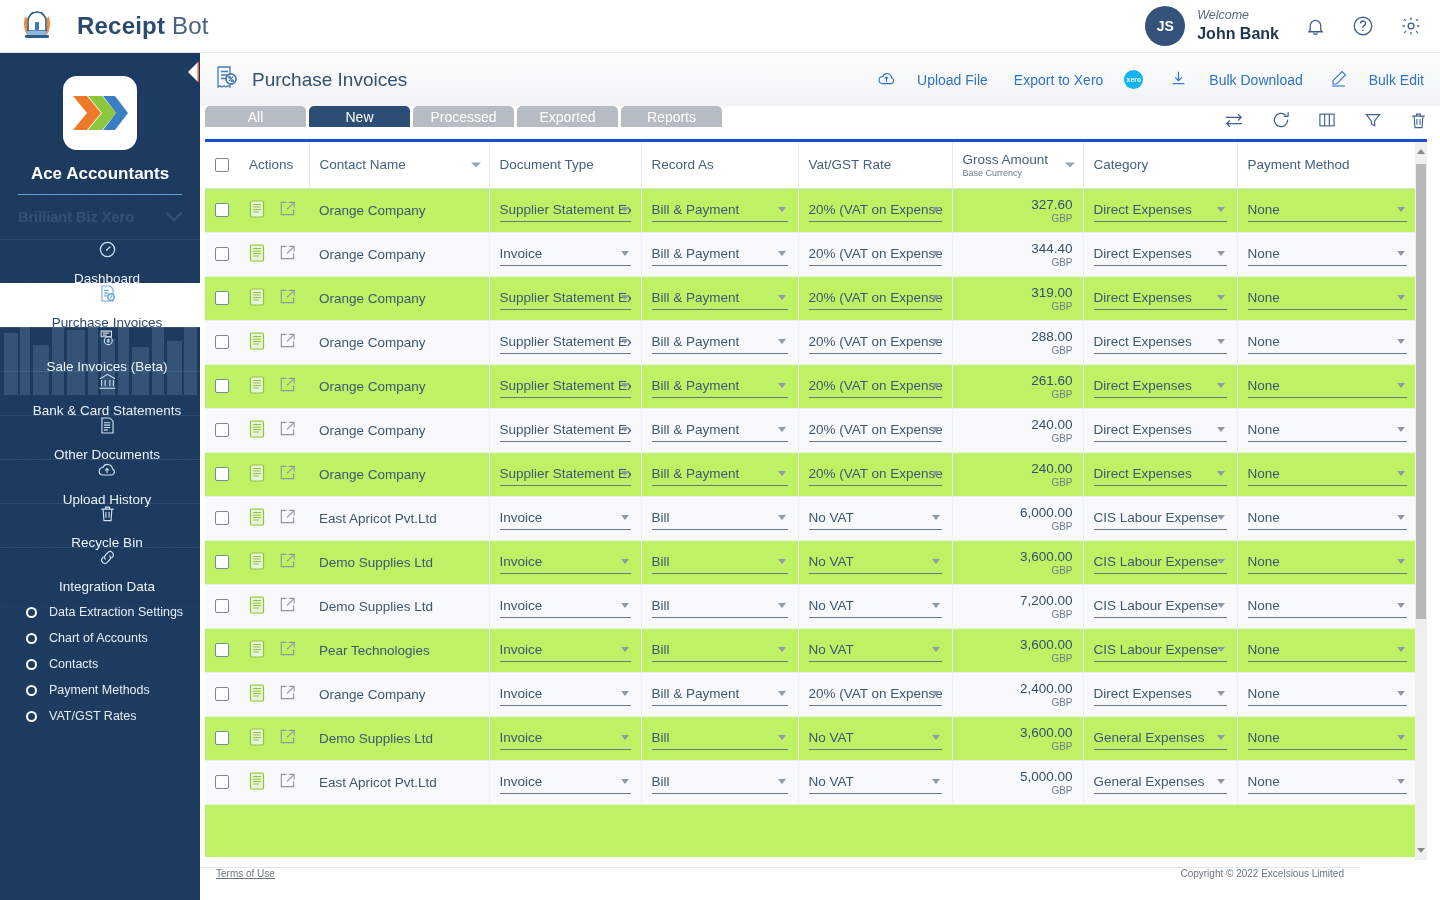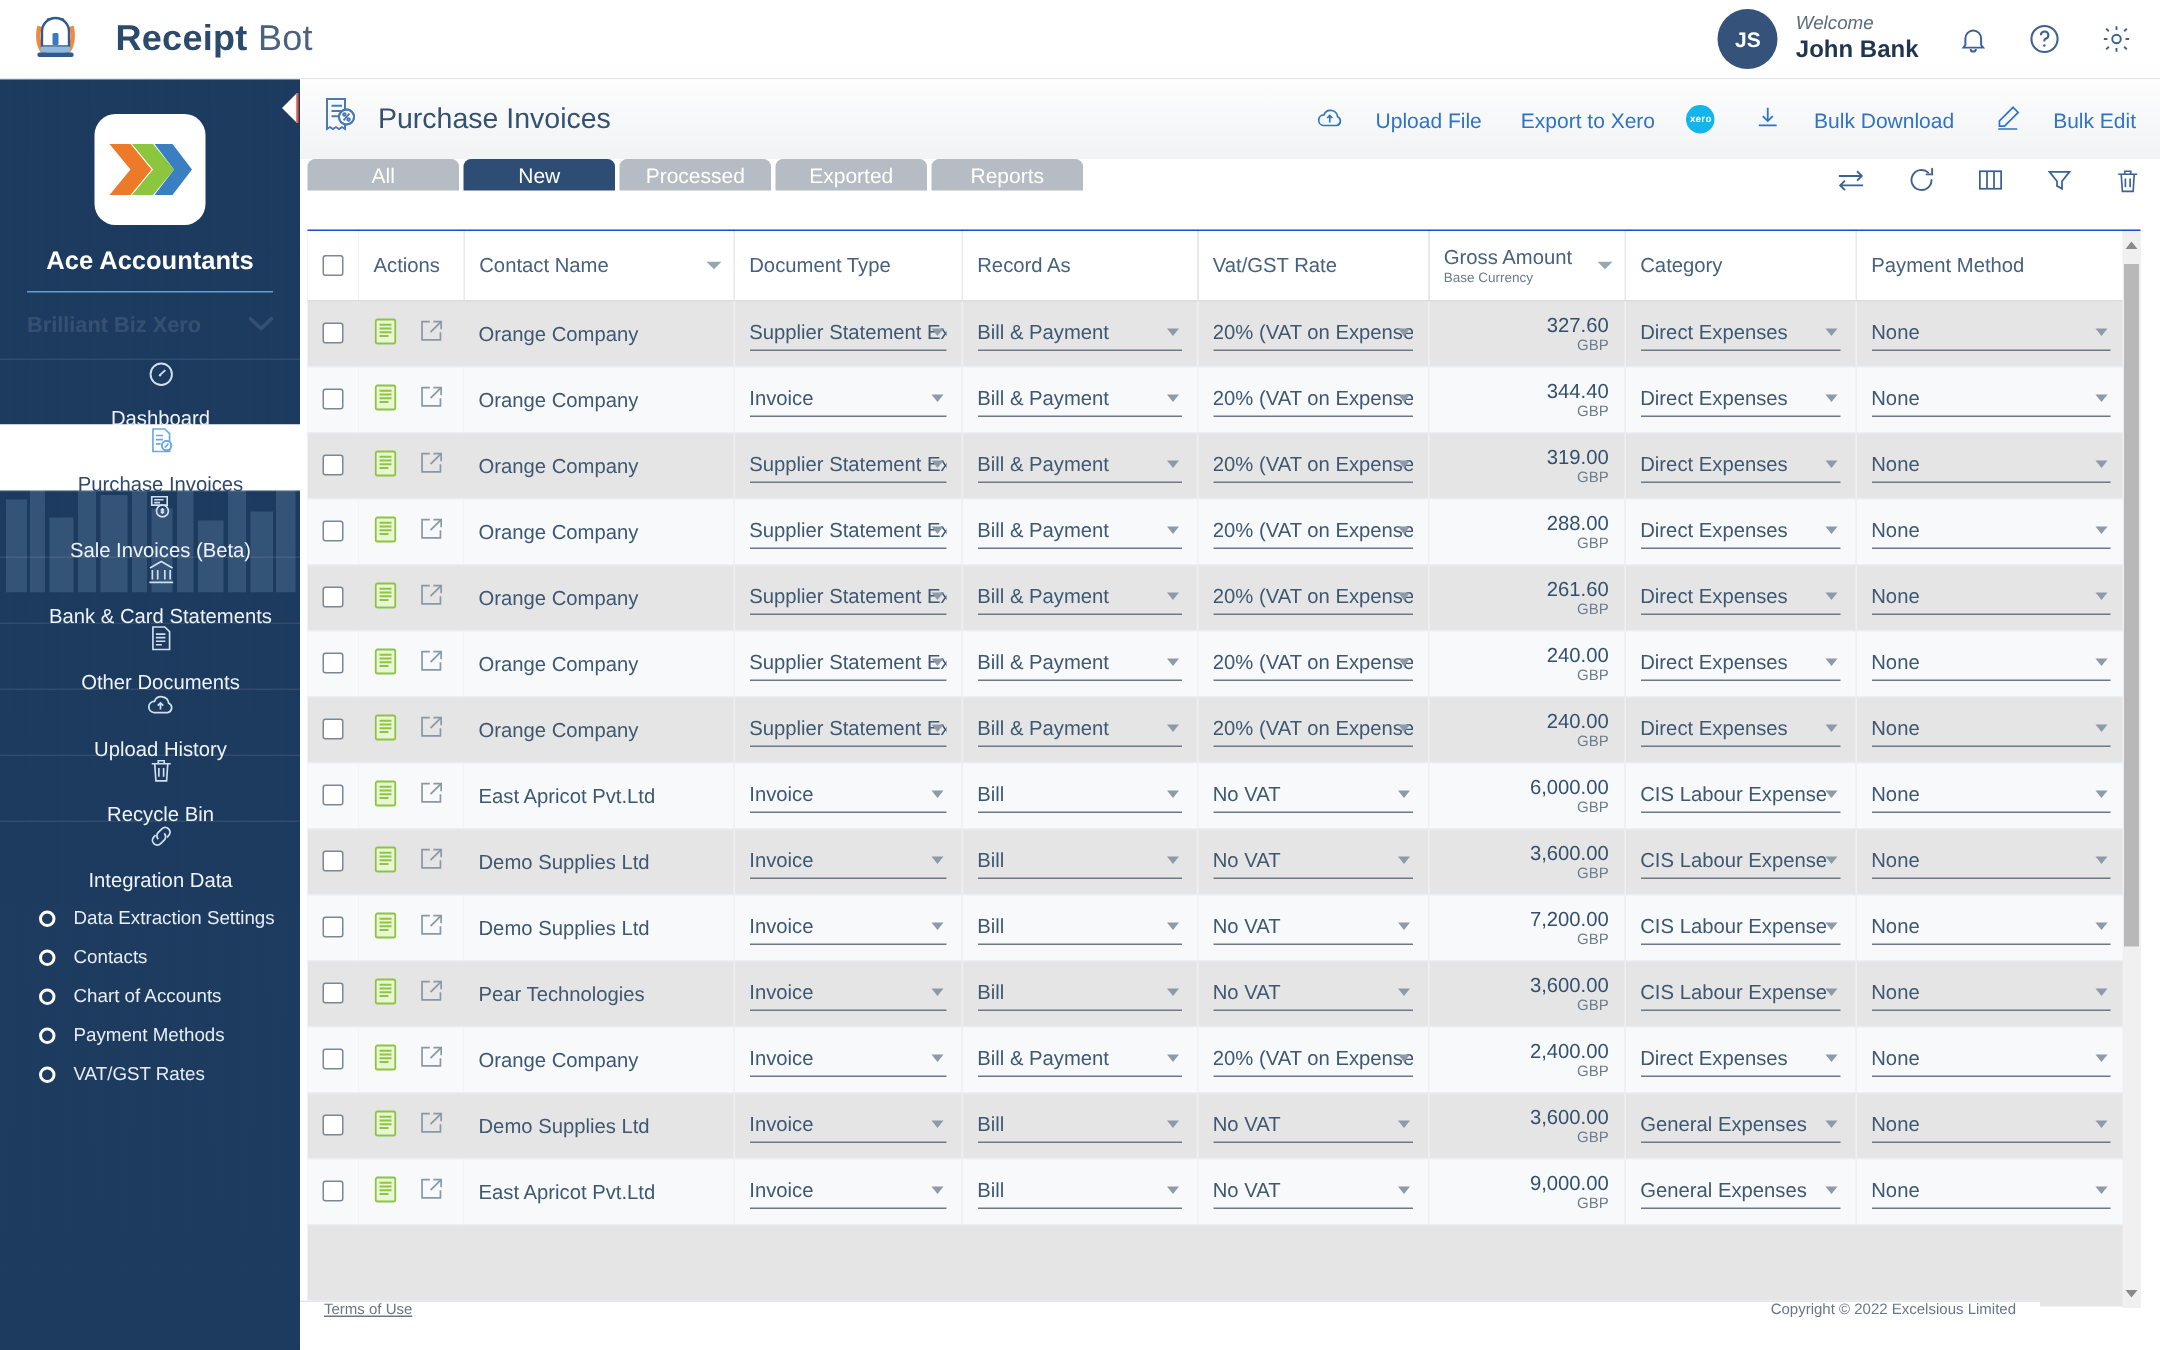--- a/index.html
+++ b/index.html
@@ -112,22 +112,22 @@
   .tab.active { background: #2e4d75; }
 
   .toolbar-icons {
     position: absolute; right: 12px; top: 57px; display: flex; gap: 26px; align-items:center;
     color: #3d6191;
   }
   .ti { cursor: pointer; display:flex; }
 
   
   .table-wrap {
-    position: absolute; left: 5px; top: 100px; width: 1222px; height: 718px;
-    border-top: 1px solid #1d4ed8; background: #e5e5e5;
+    position: absolute; left: 5px; top: 86px; width: 1222px; height: 718px;
+    border-top: 3px solid #1d4ed8; background: #bef264;
   }
   table { border-collapse: collapse; width: 1212px; table-layout: fixed; }
   thead th {
     height: 46px; background: #ffffff; border-bottom: 1px solid #d9dde2;
     border-right: 1px solid #e8ebee;
     font-size: 13.5px; font-weight: 400; color: #46617f; text-align: left;
     padding: 0 10px; vertical-align: middle; position: relative;
   }
   thead th .th-sub { display: block; font-size: 9px; color: #6b7b8c; margin-top: 1px; }
   .th-caret {
@@ -385,25 +385,25 @@
         <span>Integration Data</span>
       </div>
 
       <div style="height:8px"></div>
       <div class="sub-item">
         <span class="radio-o"></span>
         <span>Data Extraction Settings</span>
       </div>
       <div class="sub-item">
         <span class="radio-o"></span>
-        <span>Contacts</span>
+        <span>Chart of Accounts</span>
       </div>
       <div class="sub-item">
         <span class="radio-o"></span>
-        <span>Chart of Accounts</span>
+        <span>Contacts</span>
       </div>
       <div class="sub-item">
         <span class="radio-o"></span>
         <span>Payment Methods</span>
       </div>
       <div class="sub-item">
         <span class="radio-o"></span>
         <span>VAT/GST Rates</span>
       </div>
     </div>
@@ -1250,21 +1250,21 @@
                   <span class="sel-caret"></span>
                 </div>
               </td>
               <td>
                 <div class="sel-field">
                   <span>No VAT</span>
                   <span class="sel-caret"></span>
                 </div>
               </td>
               <td class="amt">
-                <span class="amt-val">9,000.00</span>
+                <span class="amt-val">5,000.00</span>
                 <span class="amt-cur">GBP</span>
               </td>
               <td>
                 <div class="sel-field">
                   <span>General Expenses</span>
                   <span class="sel-caret"></span>
                 </div>
               </td>
               <td>
                 <div class="sel-field">

